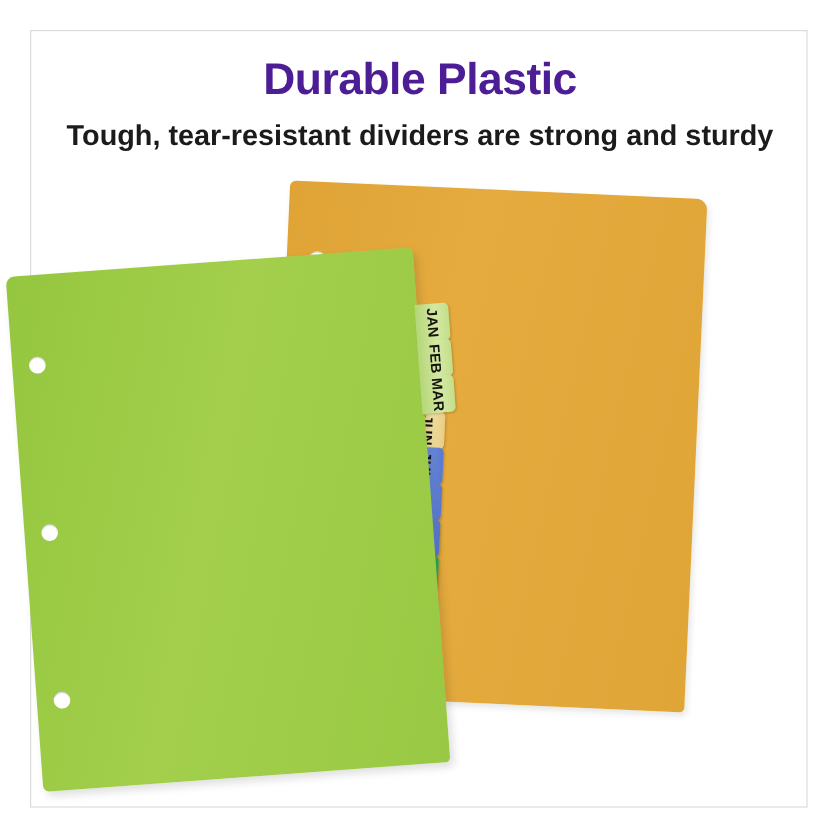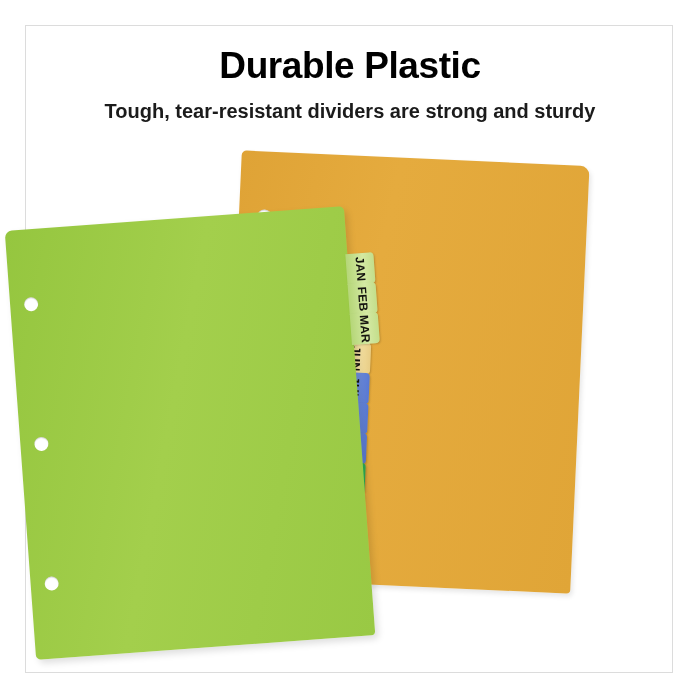--- a/index.html
+++ b/index.html
@@ -35,30 +35,30 @@
   
   .headline {
     position: absolute;
     left: 0;
     top: 47px;
     width: 700px;
     text-align: center;
     font-size: 37px;
     font-weight: bold;
     letter-spacing: -0.4px;
-    color: #000000;
+    color: #4c1d95;
     line-height: 1.05;
   }
   .subhead {
     position: absolute;
     left: 50px;
     top: 98px;
     width: 600px;
     text-align: center;
-    font-size: 20px;
+    font-size: 24px;
     font-weight: bold;
     color: #1b1b1b;
     line-height: 1.32;
   }
   .subhead .line { display: block; }
 
   
   .stage {
     position: absolute;
     left: 0;

